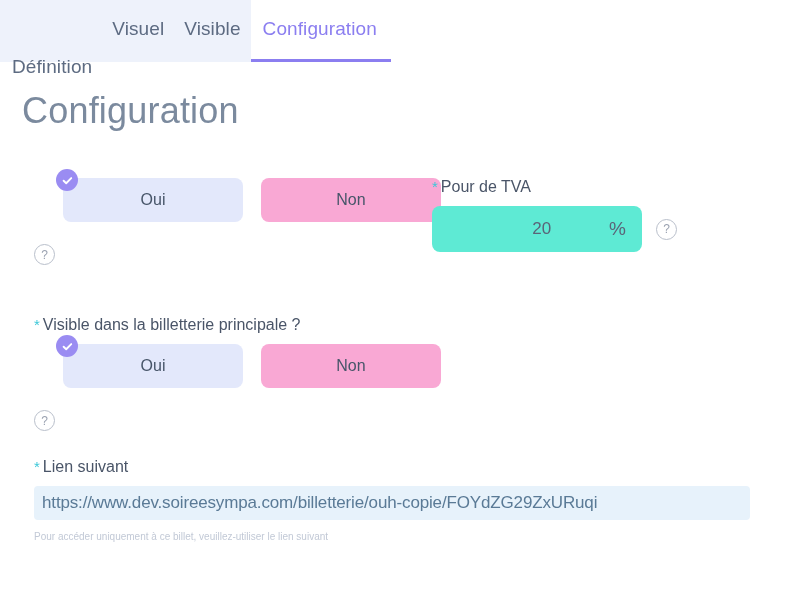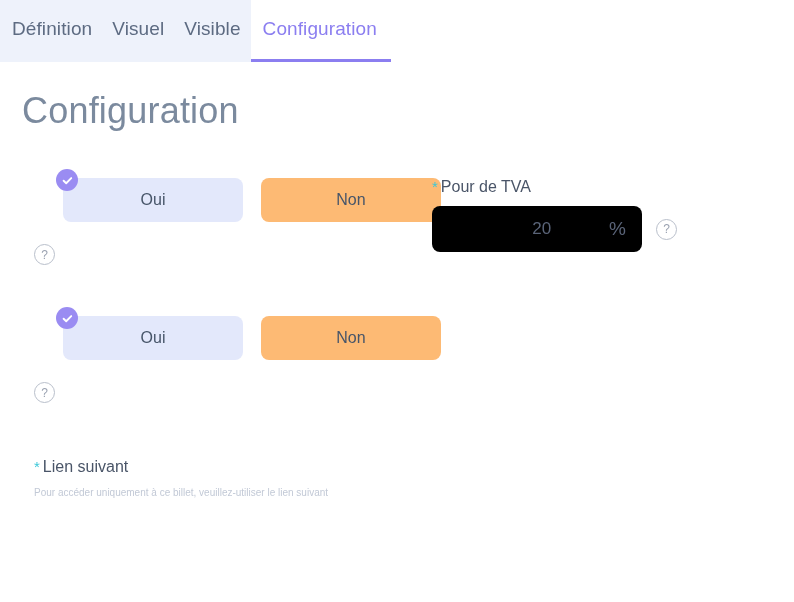--- a/index.html
+++ b/index.html
@@ -37,21 +37,21 @@
   .tab {
     font-size: 19px;
     color: #5d6b82;
     padding: 18px 10px 0 10px;
     height: 62px;
     box-sizing: border-box;
     cursor: pointer;
     white-space: nowrap;
     letter-spacing: 0.1px;
   }
-  .tab.first { padding-left: 12px; }
+  .tab.first { padding-left: 12px; margin-top: 38px; }
   .tab.active {
     background: #ffffff;
     color: #8b7ef0;
     padding-left: 12px;
     padding-right: 14px;
     position: relative;
   }
   .tab.active::after {
     content: "";
     position: absolute;
@@ -110,21 +110,21 @@
   .toggle-group {
     display: flex;
     gap: 18px;
     position: relative;
     margin-left: 29px;
   }
   .toggle-btn {
     width: 180px;
     height: 44px;
     border-radius: 8px;
-    background: #fdba74;
+    background: #f9a8d4;
     color: #475569;
     font-size: 16px;
     display: flex;
     align-items: center;
     justify-content: center;
     cursor: pointer;
     position: relative;
     border: none;
     font-family: "Liberation Sans", sans-serif;
   }
@@ -159,21 +159,21 @@
     cursor: pointer;
     box-sizing: border-box;
     font-family: "Liberation Sans", sans-serif;
   }
 
   
   .num-field {
     width: 210px;
     height: 46px;
     border-radius: 8px;
-    background: #000000;
+    background: #5eead4;
     display: flex;
     align-items: center;
     justify-content: flex-end;
     padding-right: 16px;
     box-sizing: border-box;
     position: relative;
   }
   .num-value {
     font-size: 17px;
     color: #5a6478;
@@ -268,20 +268,23 @@
           <span class="num-suffix">%</span>
         </div>
         <span class="help-icon">?</span>
       </div>
     </div>
 
   </div>
 
   <div class="row" style="height:142px;">
     <div class="col-left" style="top:0;">
+      <div class="field-label">
+        <span class="req">*</span><span>Visible dans la billetterie principale ?</span>
+      </div>
       <div class="toggle-group">
         <button class="toggle-btn selected">
           <span class="check-badge">
             <svg width="13" height="13" viewBox="0 0 16 16">
               <path d="M3.2 8.3 L6.4 11.4 L12.6 5.0" stroke="#ffffff" stroke-width="2.3" fill="none" stroke-linecap="round" stroke-linejoin="round"></path>
             </svg>
           </span>
           <span>Oui</span>
         </button>
         <button class="toggle-btn">
@@ -292,17 +295,20 @@
         <span class="help-icon">?</span>
       </div>
     </div>
   </div>
 
   <div class="row">
     <div class="col-left" style="top:0;">
       <div class="field-label">
         <span class="req">*</span><span>Lien suivant</span>
       </div>
+      <div class="link-field">
+        <span class="link-text">https://www.dev.soireesympa.com/billetterie/ouh-copie/FOYdZG29ZxURuqi</span>
+      </div>
       <div class="hint">Pour accéder uniquement à ce billet, veuillez-utiliser le lien suivant</div>
     </div>
   </div>
 
 </div>
 
 </body></html>

